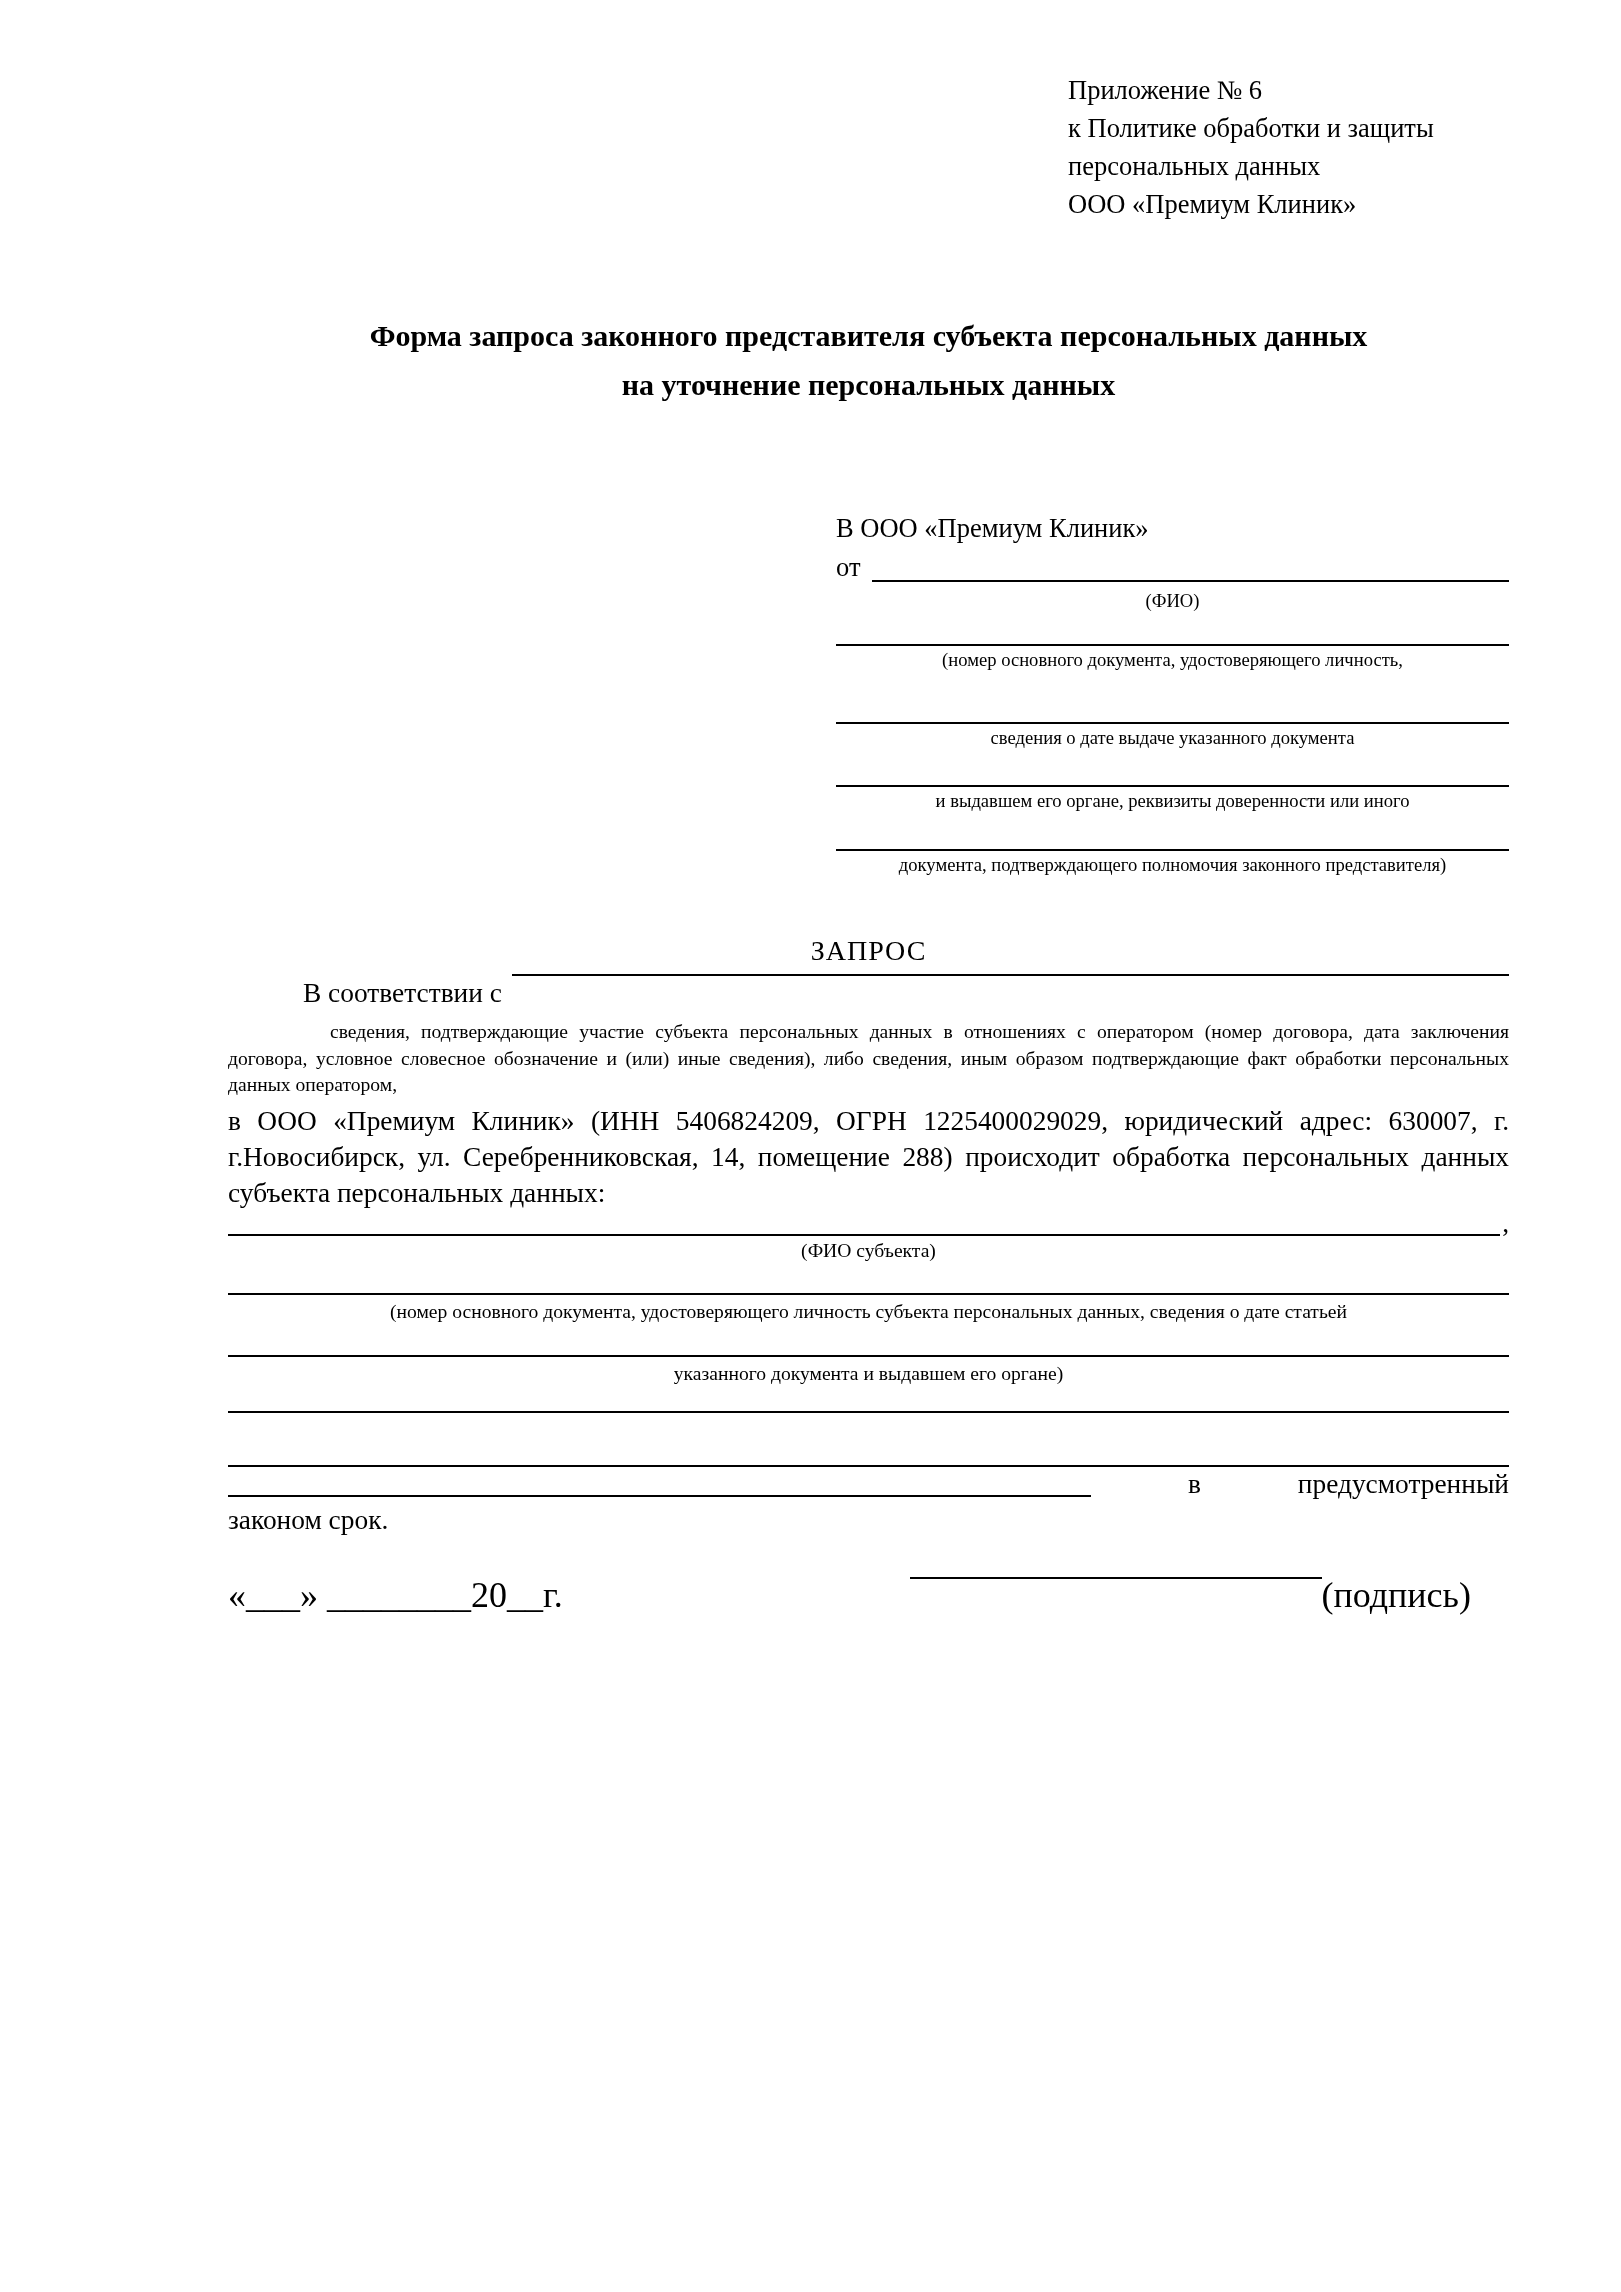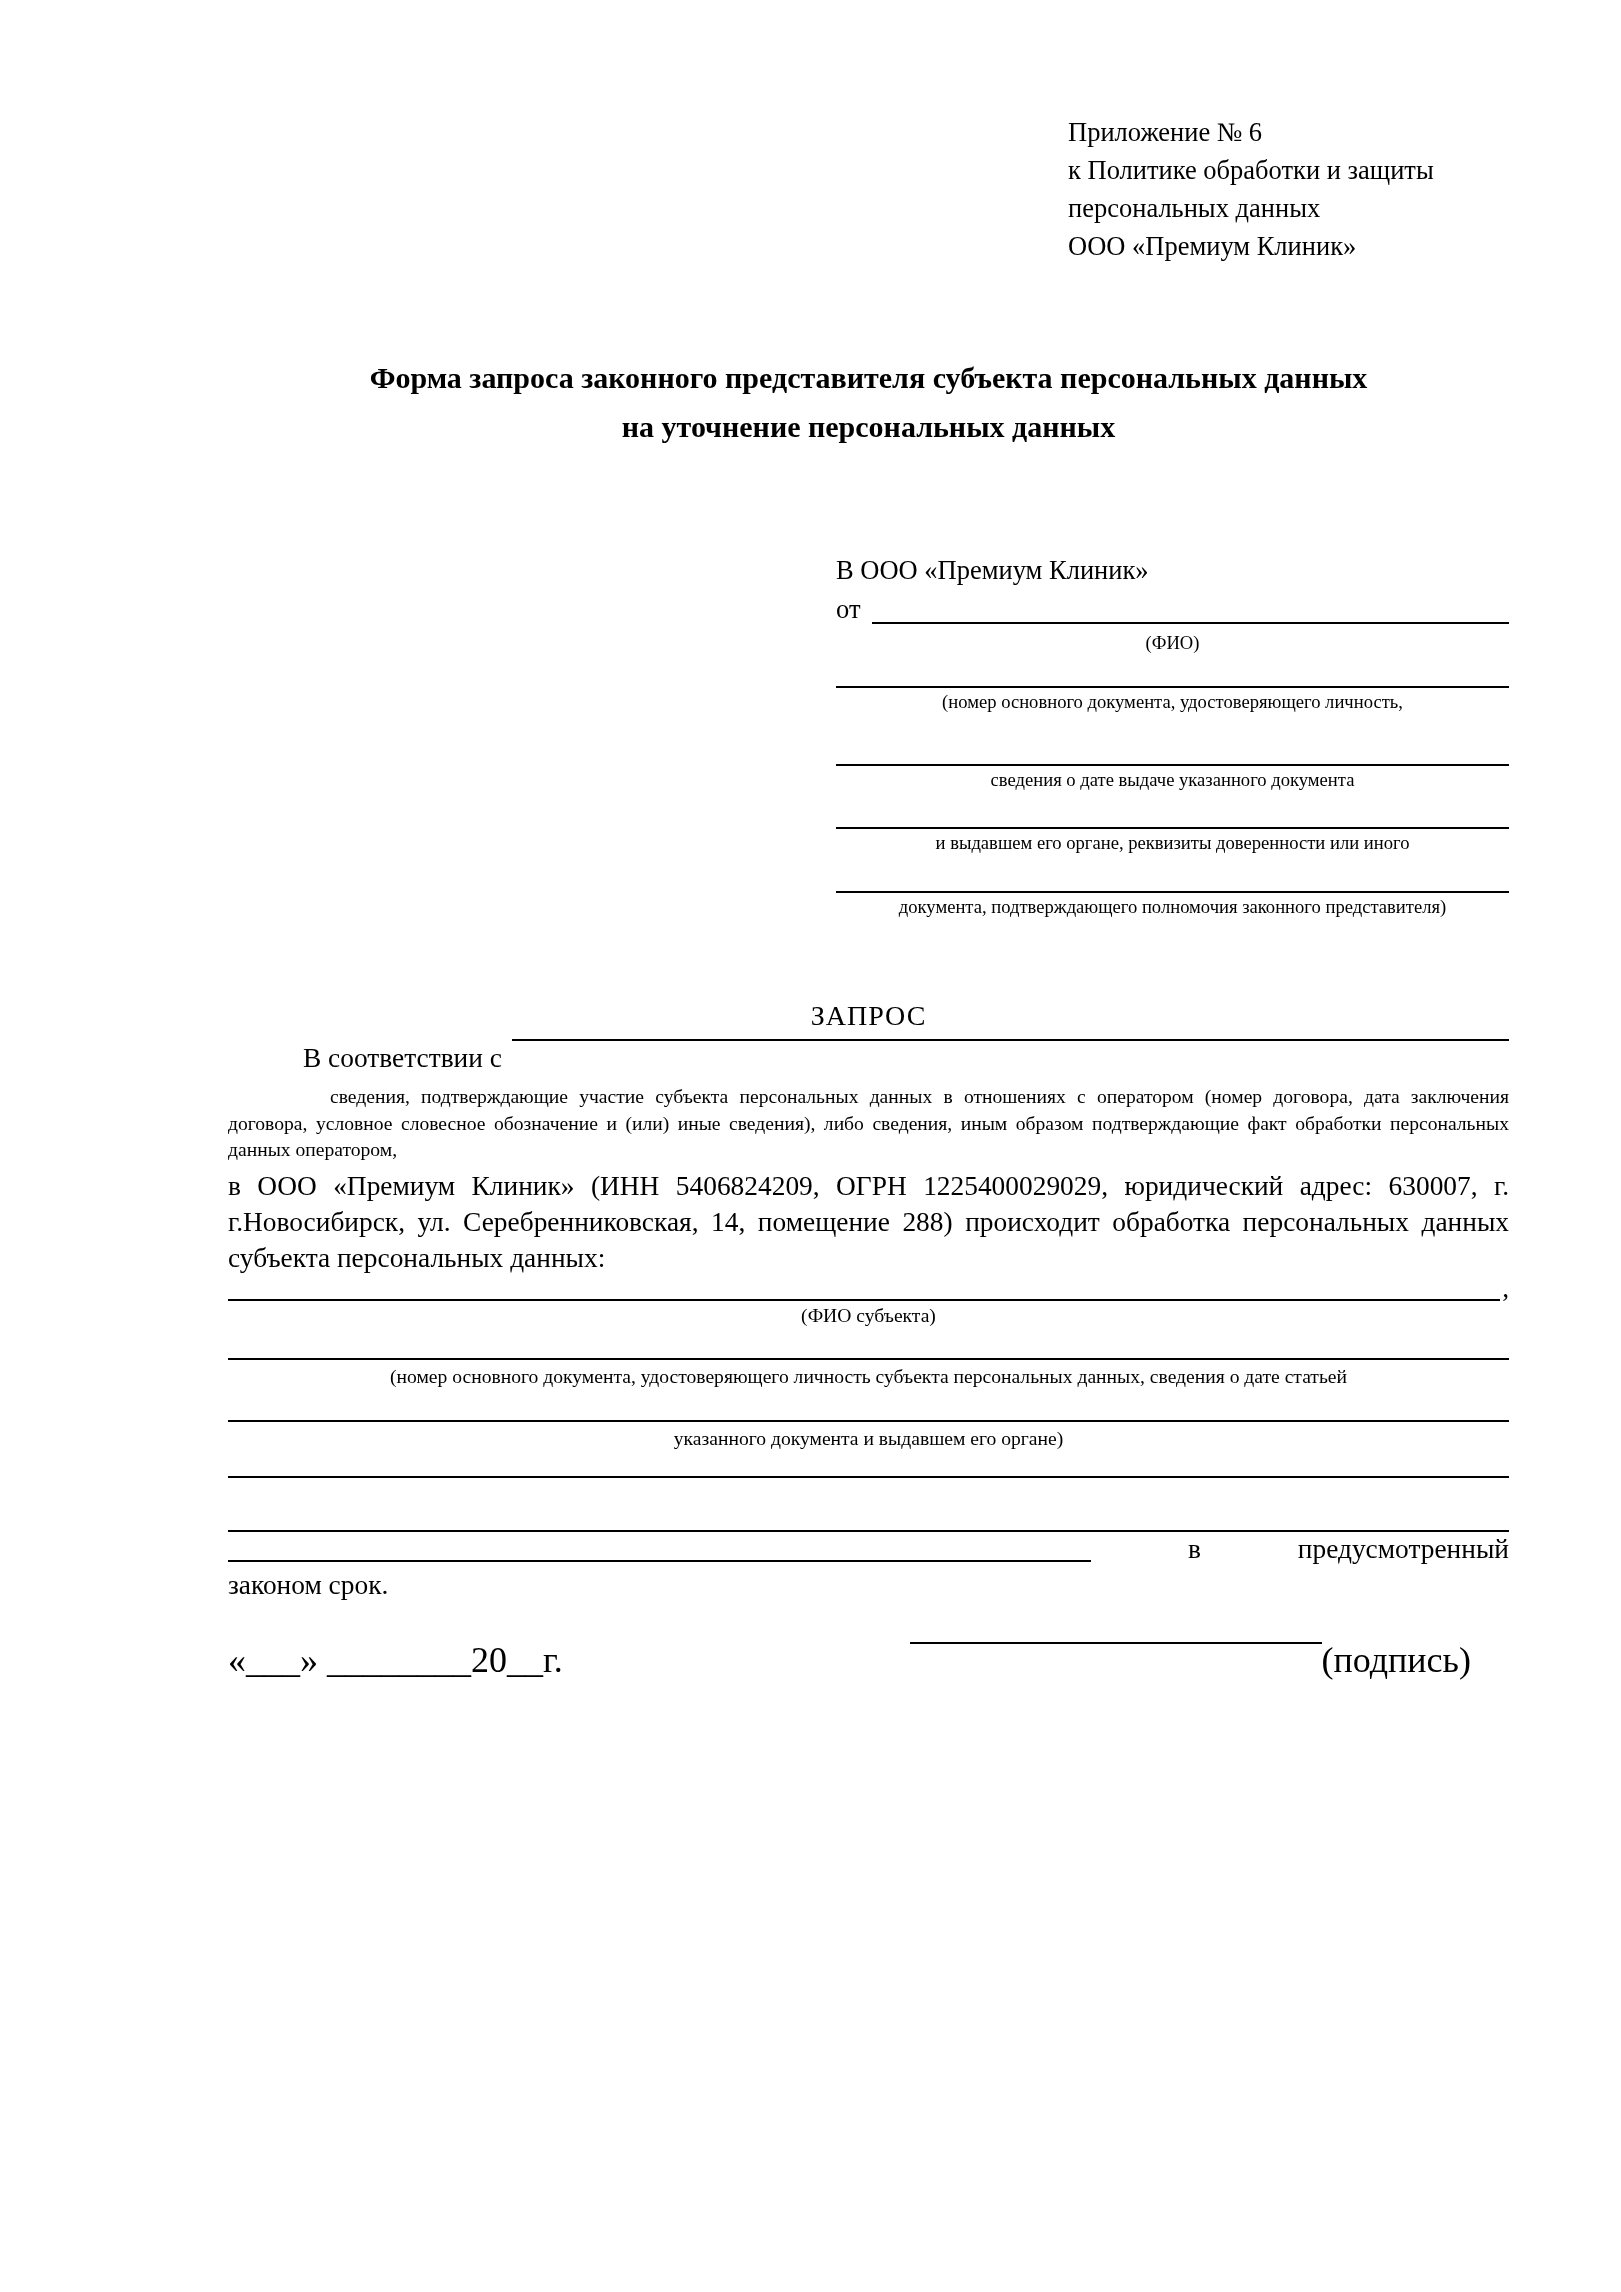--- a/index.html
+++ b/index.html
@@ -14,21 +14,21 @@
     background: #ffffff;
     color: #000000;
     font-family: "Liberation Serif", "DejaVu Serif", serif;
     box-sizing: border-box;
     padding: 0 112px 0 228px;
     overflow: hidden;
   }
 
   
   .appendix {
-    padding-top: 113px;
+    padding-top: 71px;
     margin-left: 840px;
     font-size: 26.5px;
     line-height: 38px;
   }
 
   
   .doc-title {
     margin-top: 88px;
     text-align: center;
     font-weight: bold;
@@ -64,21 +64,21 @@
     height: 0;
     border-bottom: 2.9px solid #000;
   }
   .ab-1 { margin-top: 31px; }
   .ab-2 { margin-top: 51px; }
   .ab-3 { margin-top: 35px; }
   .ab-4 { margin-top: 37px; }
 
   
   .zapros {
-    margin-top: 78px;
+    margin-top: 55px;
     text-align: center;
     font-size: 28px;
     line-height: 37px;
     letter-spacing: 1px;
   }
 
   
   .accordance {
     margin-top: 5.9px;
     display: flex;

